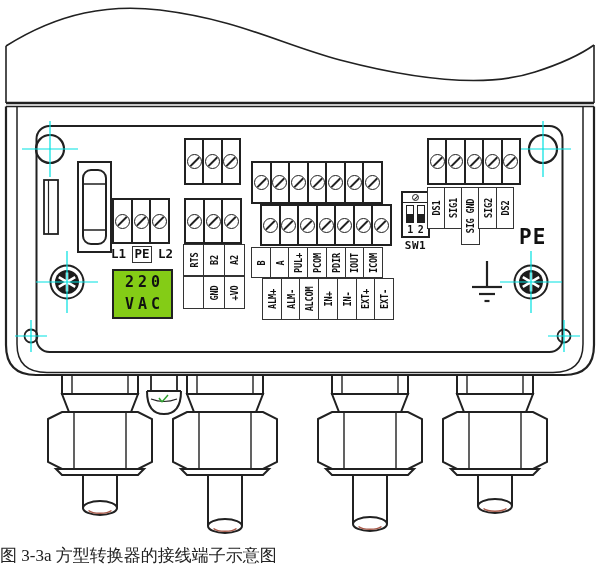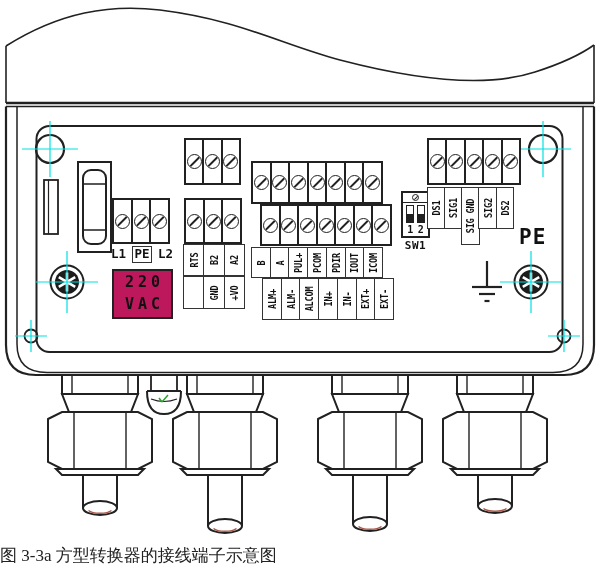--- a/index.html
+++ b/index.html
@@ -25,21 +25,21 @@
   .vtx{position:absolute;left:50%;top:50%;transform:translate(-50%,-50%) rotate(-90deg) scaleX(.82);
        font:600 10.5px/1 "DejaVu Sans Mono","Liberation Mono",monospace;white-space:nowrap;letter-spacing:-.3px;color:#111;}
   
   .lbl5{position:absolute;display:flex;align-items:flex-start;}
   .lbl5 .l{width:18.8px;height:42px;border:1.5px solid #333;margin-left:-1.5px;position:relative;background:#fff;box-sizing:border-box;}
   .lbl5 .l.tall{height:58px;}
   
   .hlbl{position:absolute;display:flex;align-items:center;justify-content:space-between;
         font:600 12.5px/1 "DejaVu Sans Mono","Liberation Mono",monospace;color:#111;}
   .hlbl .pebox{border:1.5px solid #333;padding:1px 1px;}
-  .vacbox{position:absolute;border:2px solid var(--ln);background:#be185d;display:flex;flex-direction:column;
+  .vacbox{position:absolute;border:2px solid var(--ln);background:#84cc16;display:flex;flex-direction:column;
           align-items:center;justify-content:center;box-sizing:border-box;
           font:600 15px/1.45 "DejaVu Sans Mono","Liberation Mono",monospace;letter-spacing:4px;color:#111;text-indent:4px;}
   
   .dip{position:absolute;border:2px solid var(--ln);background:#fff;box-sizing:border-box;}
   .dip .band{height:9px;border-bottom:1.5px solid var(--ln);display:flex;align-items:center;justify-content:center;}
   .dip .dot{width:7px;height:7px;border:1.3px solid var(--ln);border-radius:50%;position:relative;overflow:hidden;box-sizing:border-box;}
   .dip .dot i{position:absolute;left:-2px;right:-2px;top:50%;height:1.3px;background:var(--ln);transform:rotate(-45deg);}
   .dip .slots{display:flex;justify-content:space-evenly;padding-top:2px;}
   .dip .slot{width:8px;height:18px;border:1.5px solid var(--ln);position:relative;box-sizing:border-box;}
   .dip .slot b{position:absolute;left:0;right:0;bottom:0;height:8px;background:var(--ln);}

